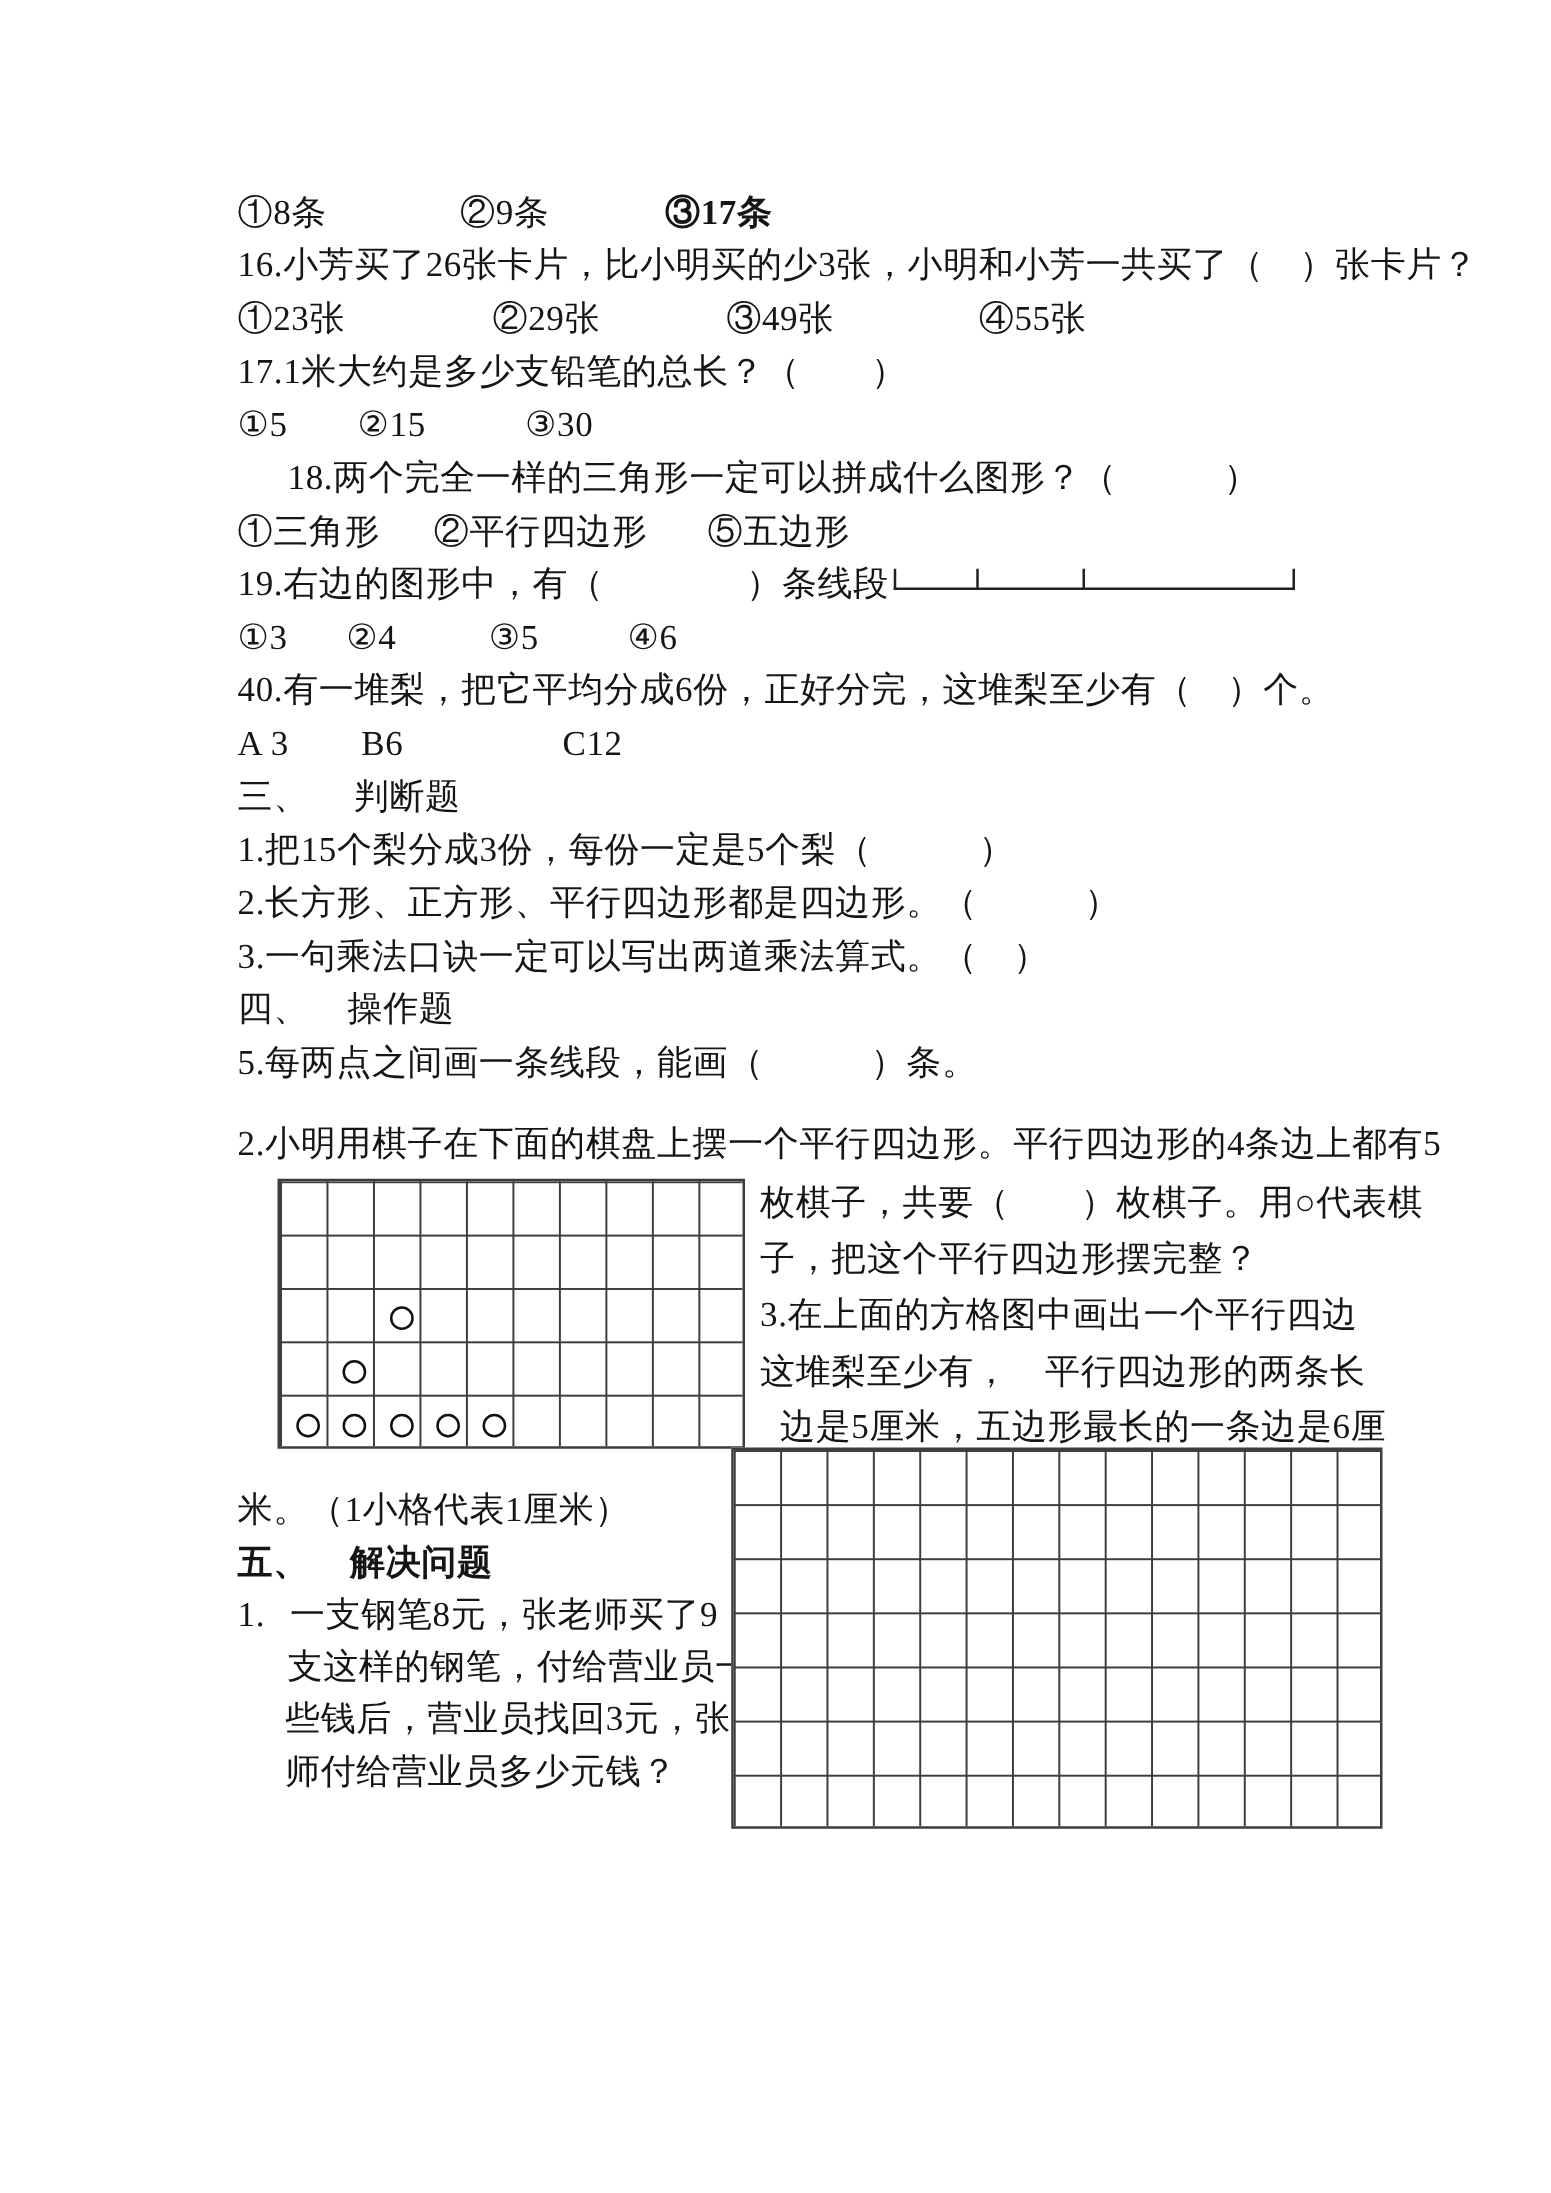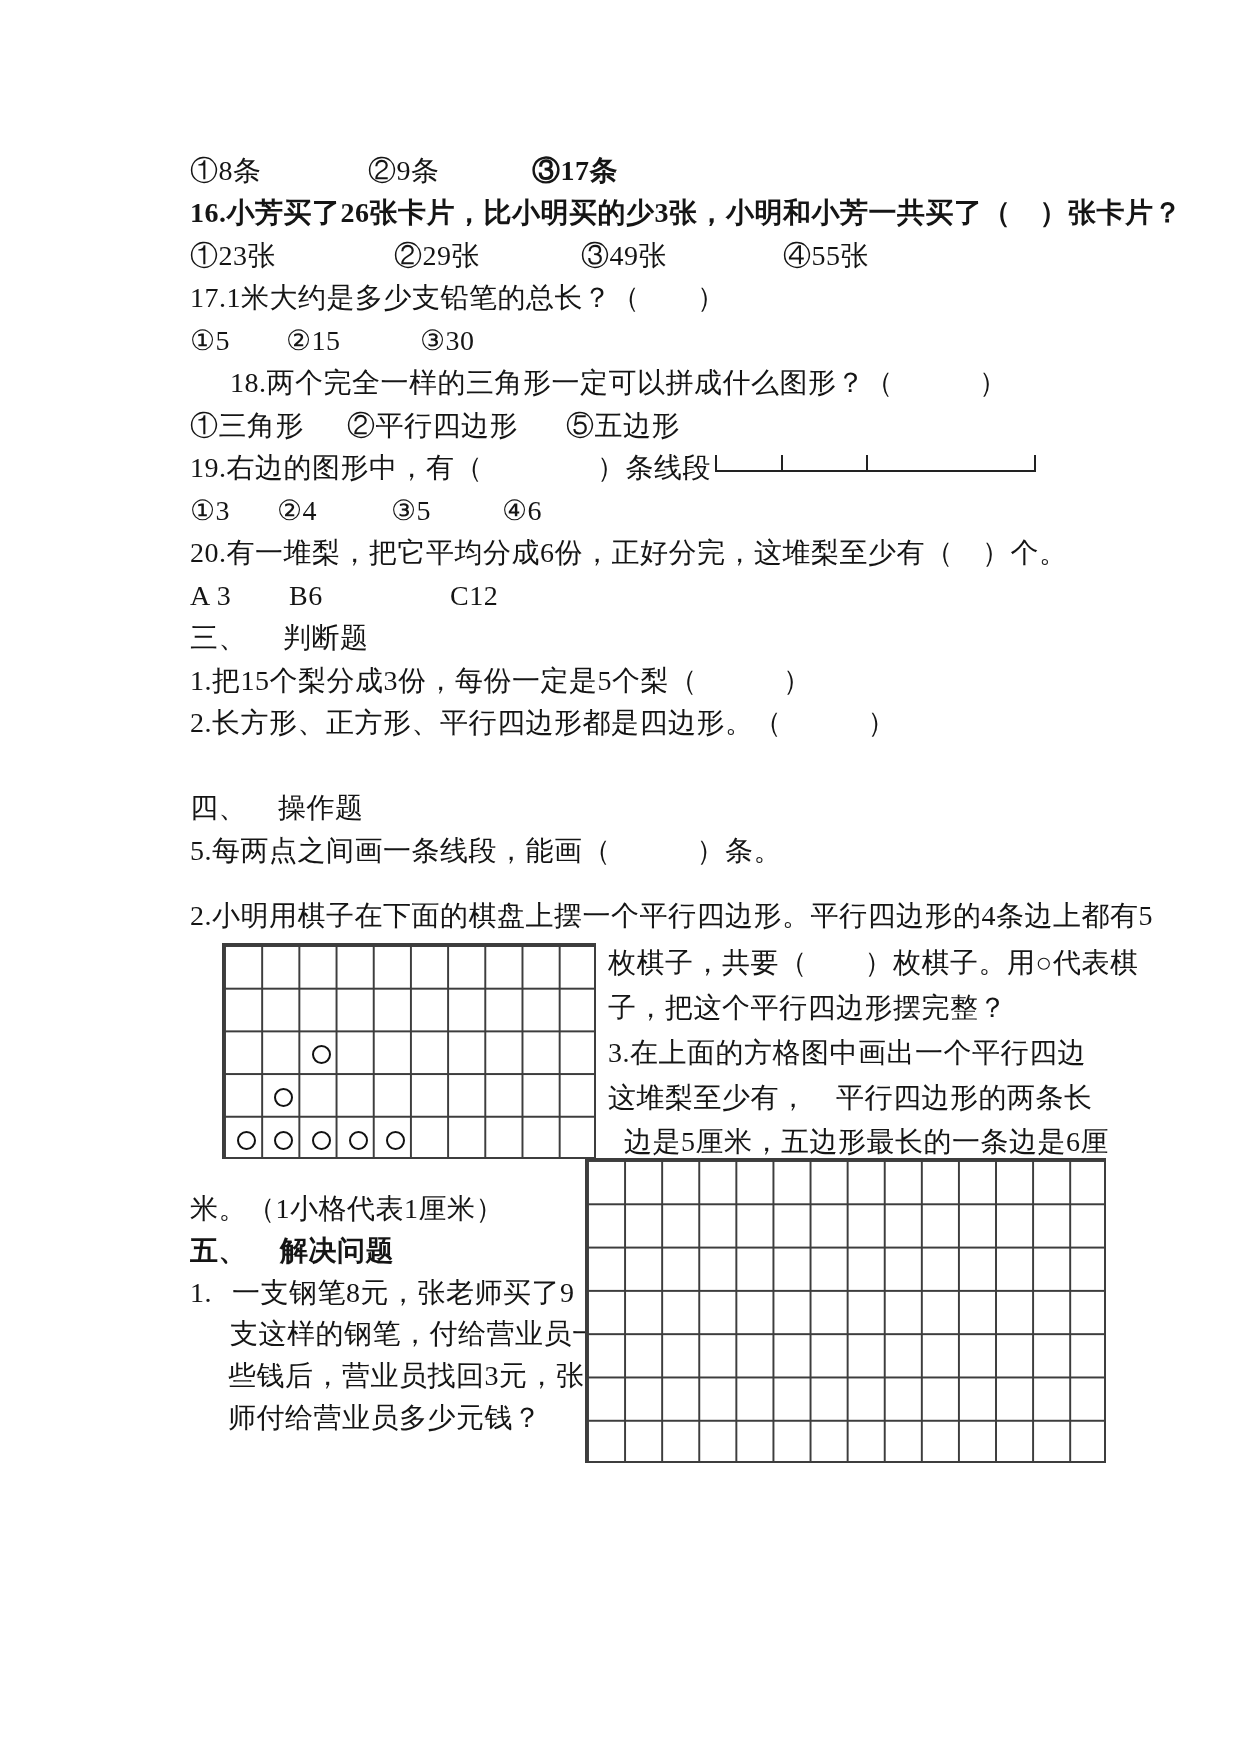--- a/index.html
+++ b/index.html
@@ -58,46 +58,47 @@
     background: #222222;
   }
 </style>
 </head>
 <body>
 
 <div id="page">
     <span class="seg" style="left: 190px; top: 155px;">①8条</span>
     <span class="seg" style="left: 368px; top: 155px;">②9条</span>
     <span class="seg" style="left: 532px; top: 155px; font-weight: bold;">③17条</span>
-    <span class="seg" style="left: 190px; top: 197px; font-weight: bold;">16.小芳买了26张卡片，比小明买的少3张，小明和小芳一共买了（　）张卡片？</span>
+    <span class="seg" style="left: 190px; top: 197px;">16.小芳买了26张卡片，比小明买的少3张，小明和小芳一共买了（　）张卡片？</span>
     <span class="seg" style="left: 190px; top: 240px;">①23张</span>
     <span class="seg" style="left: 394px; top: 240px;">②29张</span>
     <span class="seg" style="left: 581px; top: 240px;">③49张</span>
     <span class="seg" style="left: 783px; top: 240px;">④55张</span>
     <span class="seg" style="left: 190px; top: 282px;">17.1米大约是多少支铅笔的总长？（　　）</span>
     <span class="seg" style="left: 190px; top: 325px;">①5</span>
     <span class="seg" style="left: 286px; top: 325px;">②15</span>
     <span class="seg" style="left: 420px; top: 325px;">③30</span>
     <span class="seg" style="left: 190px; top: 367px; margin-left: 40px;">18.两个完全一样的三角形一定可以拼成什么图形？（　　　）</span>
     <span class="seg" style="left: 190px; top: 410px;">①三角形</span>
     <span class="seg" style="left: 347px; top: 410px;">②平行四边形</span>
     <span class="seg" style="left: 566px; top: 410px;">⑤五边形</span>
     <span class="seg" style="left: 190px; top: 452px;">19.右边的图形中，有（　　　　）条线段</span>
     <span class="seg" style="left: 190px; top: 495px;">①3</span>
     <span class="seg" style="left: 277px; top: 495px;">②4</span>
     <span class="seg" style="left: 391px; top: 495px;">③5</span>
     <span class="seg" style="left: 502px; top: 495px;">④6</span>
-    <span class="seg" style="left: 190px; top: 537px;">20.有一堆梨，把它平均分成6份，正好分完，这堆梨至少有（　）个。</span>
+    <span class="seg" style="left: 190px; top: 537px;">40.有一堆梨，把它平均分成6份，正好分完，这堆梨至少有（　）个。</span>
     <span class="seg" style="left: 190px; top: 580px;">A 3</span>
     <span class="seg" style="left: 289px; top: 580px;">B6</span>
     <span class="seg" style="left: 450px; top: 580px;">C12</span>
     <span class="seg" style="left: 190px; top: 622px;">三、</span>
     <span class="seg" style="left: 283px; top: 622px;">判断题</span>
     <span class="seg" style="left: 190px; top: 665px;">1.把15个梨分成3份，每份一定是5个梨（　　　）</span>
     <span class="seg" style="left: 190px; top: 707px;">2.长方形、正方形、平行四边形都是四边形。（　　　）</span>
+    <span class="seg" style="left: 190px; top: 750px;">3.一句乘法口诀一定可以写出两道乘法算式。（　）</span>
     <span class="seg" style="left: 190px; top: 792px;">四、</span>
     <span class="seg" style="left: 278px; top: 792px;">操作题</span>
     <span class="seg" style="left: 190px; top: 835px;">5.每两点之间画一条线段，能画（　　　）条。</span>
     <span class="seg" style="left: 190px; top: 900px;">2.小明用棋子在下面的棋盘上摆一个平行四边形。平行四边形的4条边上都有5</span>
     <span class="seg" style="left: 608px; top: 947px;">枚棋子，共要（　　）枚棋子。用○代表棋</span>
     <span class="seg" style="left: 608px; top: 992px;">子，把这个平行四边形摆完整？</span>
     <span class="seg" style="left: 608px; top: 1037px;">3.在上面的方格图中画出一个平行四边</span>
     <span class="seg" style="left: 608px; top: 1082px;">这堆梨至少有，　平行四边形的两条长</span>
     <span class="seg" style="left: 624px; top: 1126px;">边是5厘米，五边形最长的一条边是6厘</span>
     <span class="seg" style="left: 190px; top: 1193px;">米。（1小格代表1厘米）</span>

